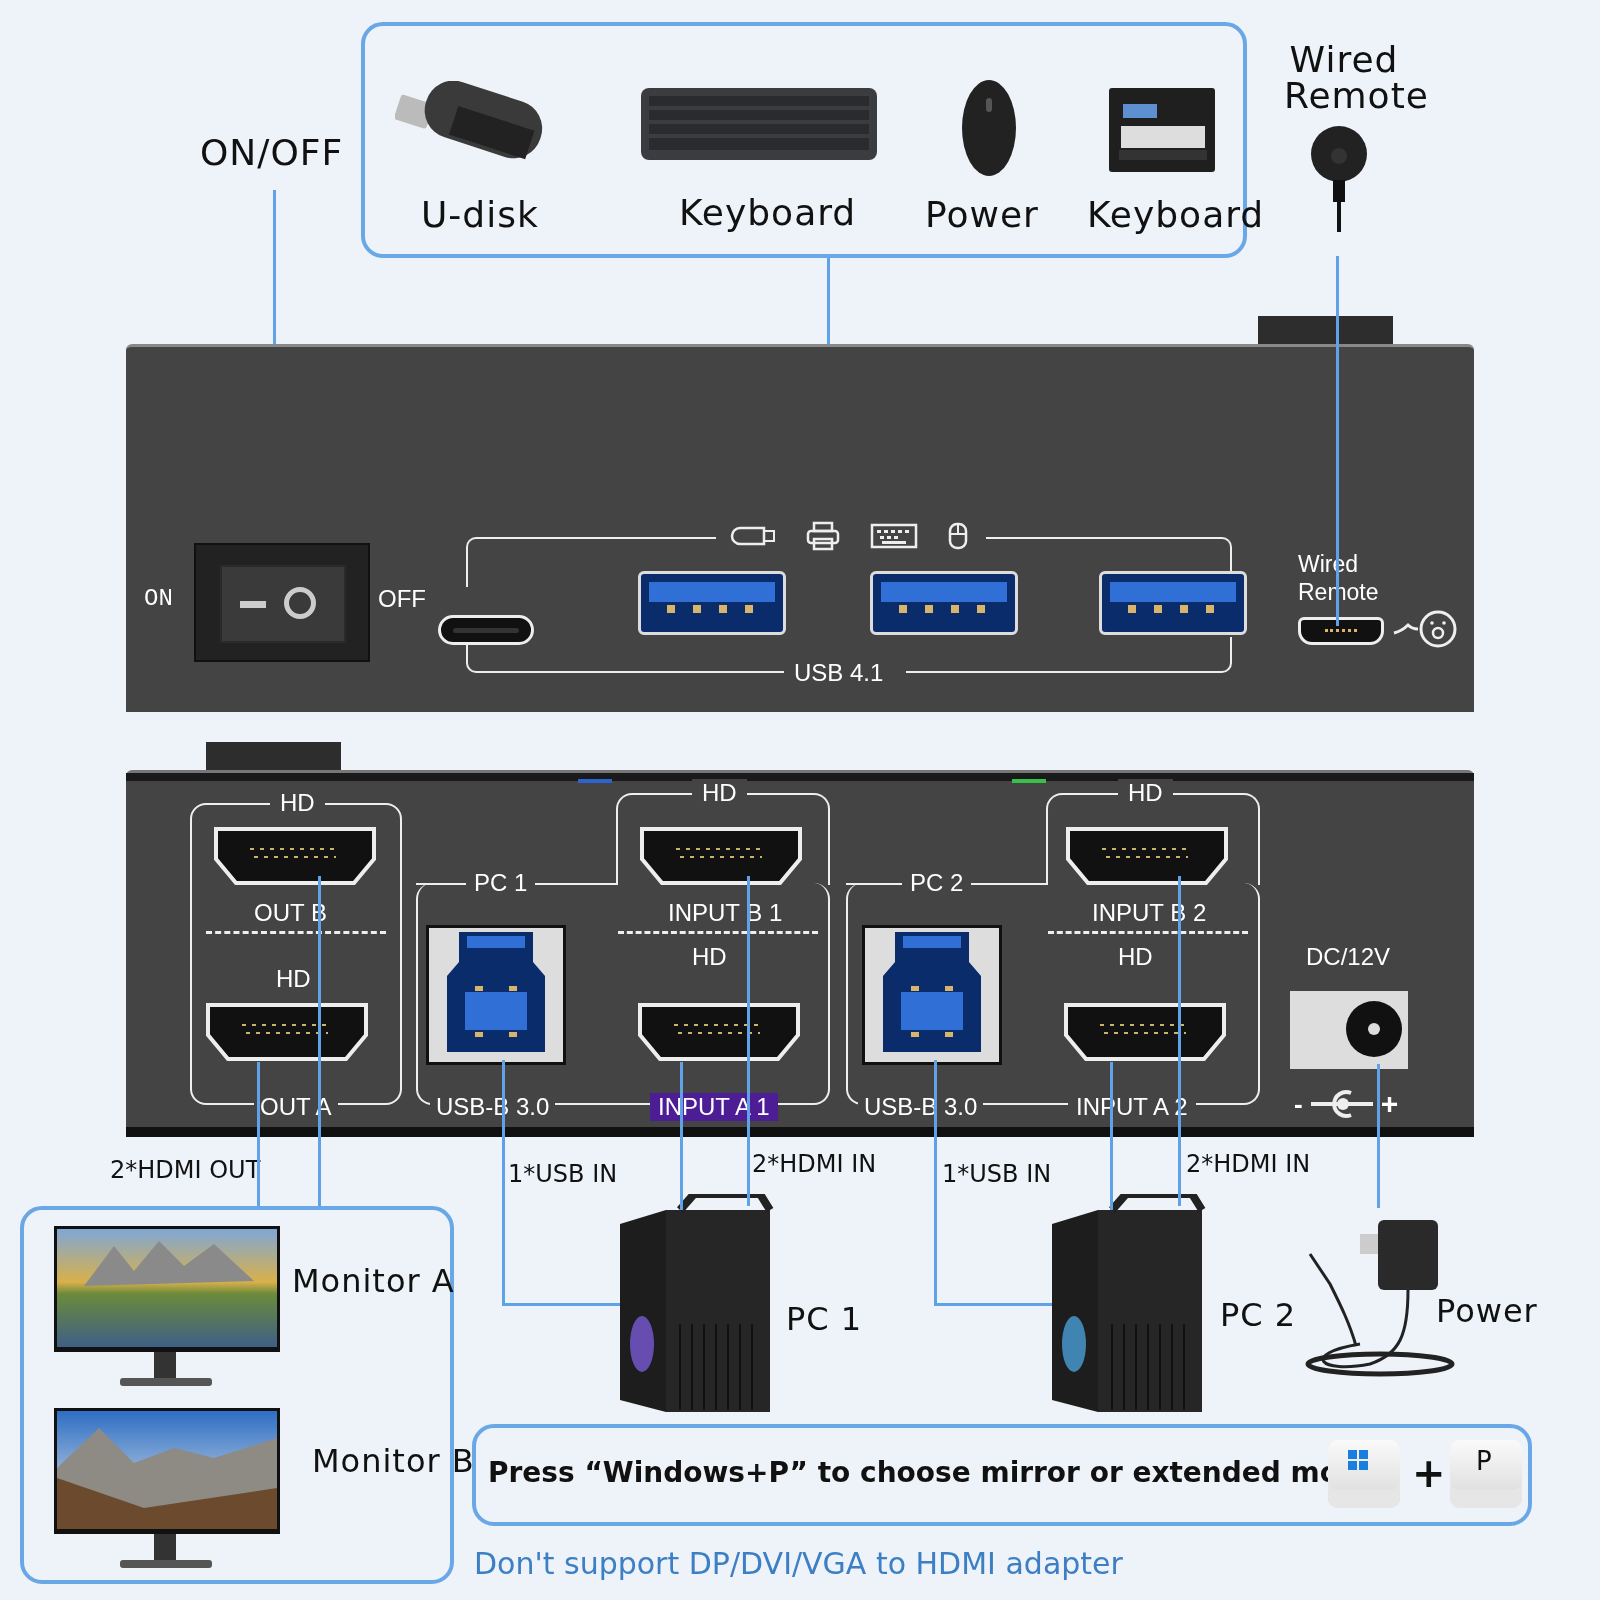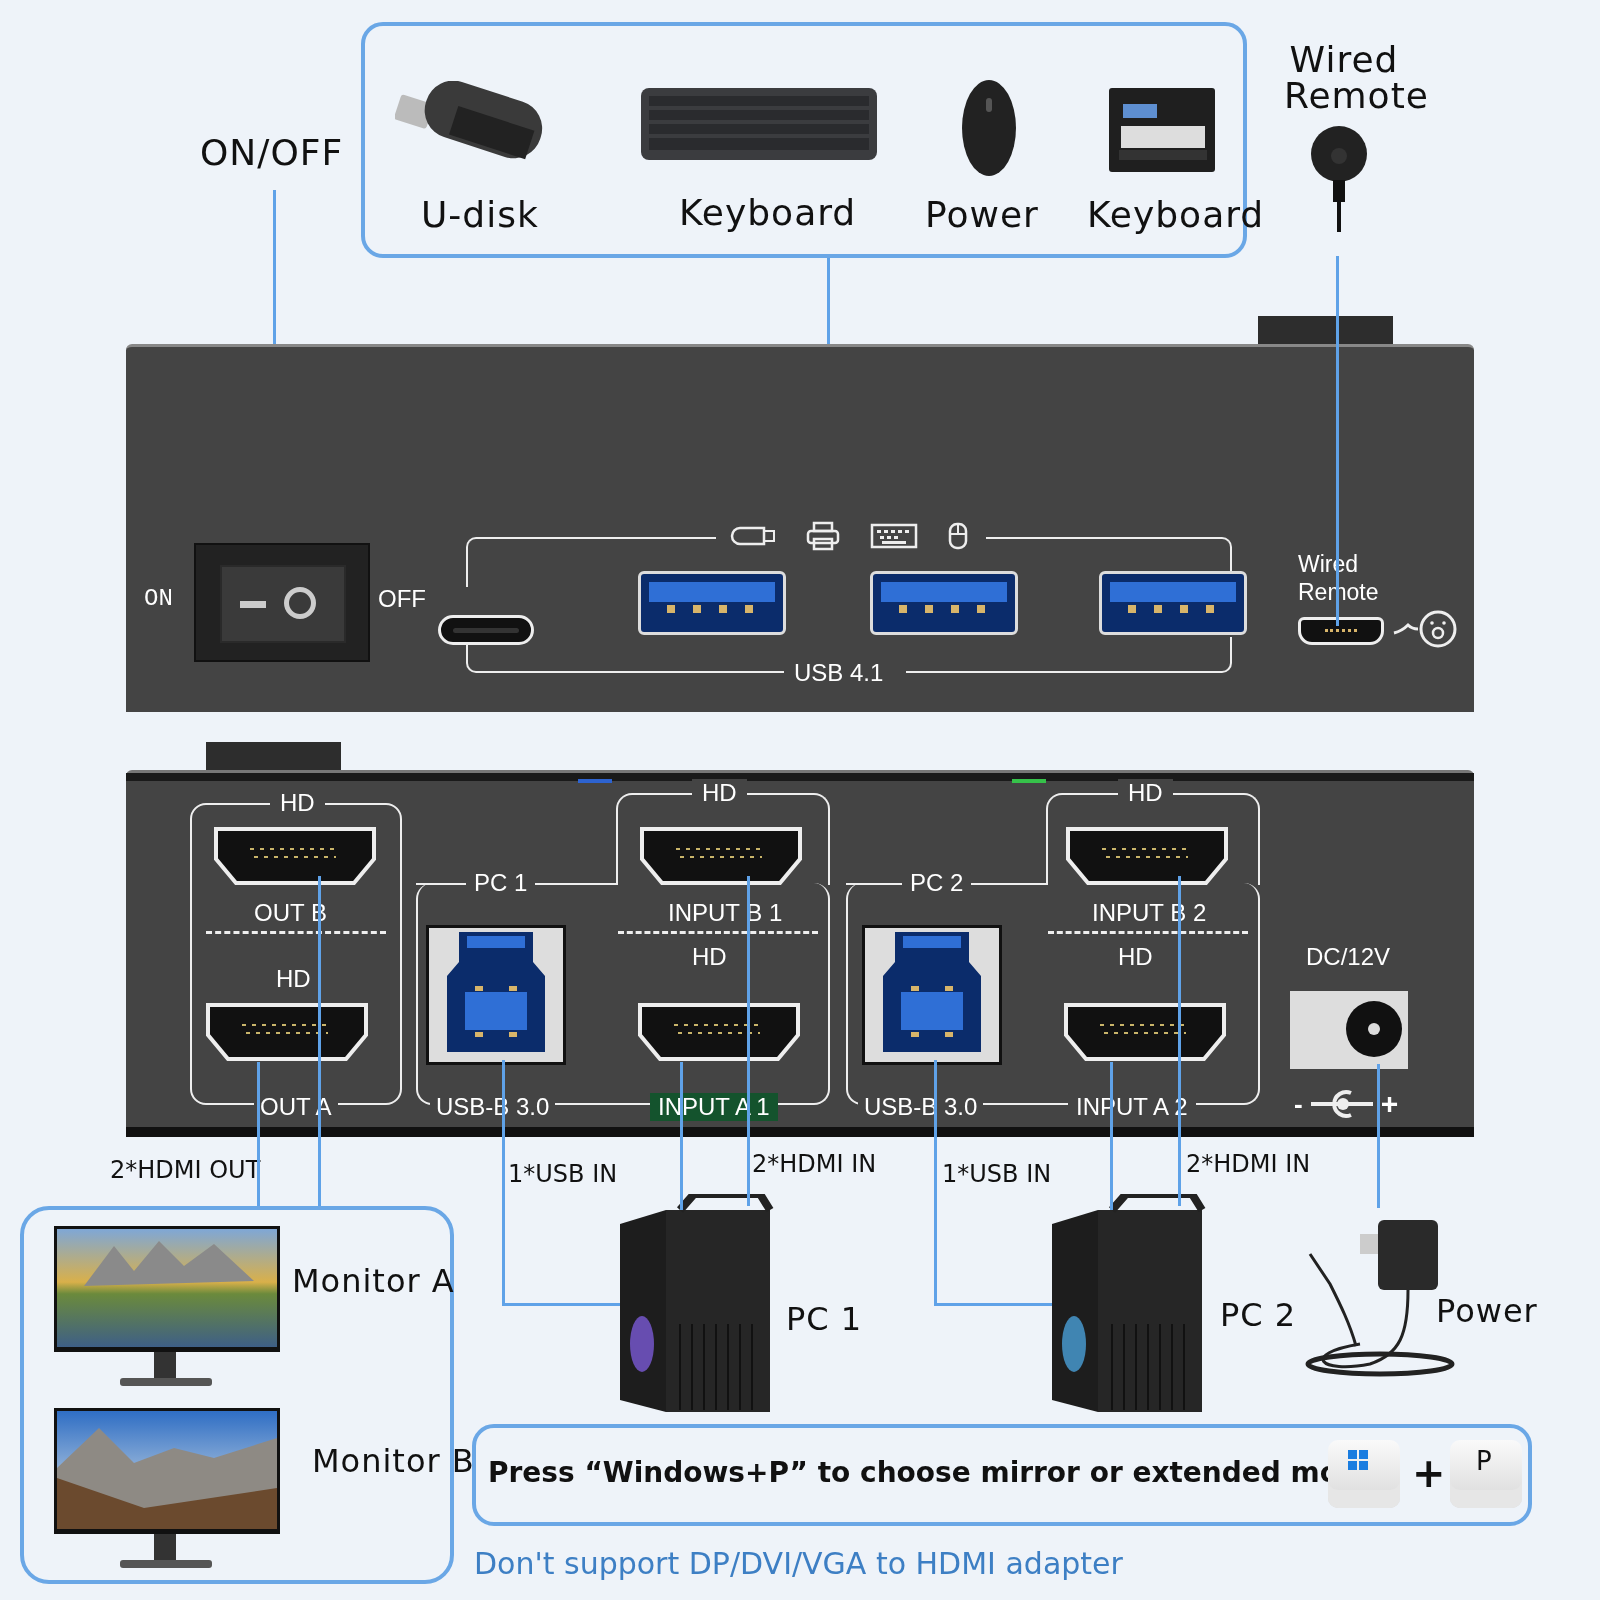--- a/index.html
+++ b/index.html
@@ -221,21 +221,21 @@
         </g>
       </svg>
   </div>
   <div class="lbl w small" style="left:566px;top:170px;">HD</div>
   <svg class="hdmi" style="left:508px;top:228px;" viewBox="0 0 170 64">
       <path d="M6 4 H164 V34 L144 58 H26 L6 34 Z" fill="#111" stroke="#eee" stroke-width="4"></path>
       <line x1="40" y1="24" x2="130" y2="24" stroke="#c9b46a" stroke-width="2" stroke-dasharray="4 6"></line>
       <line x1="44" y1="32" x2="126" y2="32" stroke="#c9b46a" stroke-width="2" stroke-dasharray="4 6"></line>
     </svg>
   <div class="lbl w small" style="left:304px;top:320px;background:#444;padding:0 6px;">USB-B 3.0</div>
-  <div class="lbl w small" style="left:524px;top:320px;background:#14532d;padding:0 8px;">INPUT A 1</div>
+  <div class="lbl w small" style="left:524px;top:320px;background:#4c1d95;padding:0 8px;">INPUT A 1</div>
 
   <div class="wb" style="left:720px;top:110px;width:414px;height:222px;border-radius:16px;border-top:none;"></div>
   <div class="wb" style="left:720px;top:110px;width:200px;height:4px;border-width:2.5px 0 0 0;"></div>
   <div class="wb" style="left:920px;top:20px;width:214px;height:92px;border-bottom:none;border-radius:16px 16px 0 0;"></div>
   <div class="lbl w small" style="left:776px;top:96px;background:#444;padding:0 8px;">PC 2</div>
   <div class="lbl w small" style="left:992px;top:6px;background:#444;padding:0 10px;">HD</div>
   <svg class="hdmi" style="left:936px;top:52px;" viewBox="0 0 170 64">
       <path d="M6 4 H164 V34 L144 58 H26 L6 34 Z" fill="#111" stroke="#eee" stroke-width="4"></path>
       <line x1="40" y1="24" x2="130" y2="24" stroke="#c9b46a" stroke-width="2" stroke-dasharray="4 6"></line>
       <line x1="44" y1="32" x2="126" y2="32" stroke="#c9b46a" stroke-width="2" stroke-dasharray="4 6"></line>
@@ -292,21 +292,21 @@
 <div class="vline" style="left:1110px;top:1062px;height:148px;z-index:5;"></div>
 <div class="vline" style="left:1178px;top:876px;height:330px;z-index:5;"></div>
 <div class="vline" style="left:1377px;top:1064px;height:144px;z-index:5;"></div>
 
 <div class="lbl small" style="left:110px;top:1156px;">2*HDMI OUT</div>
 <div class="lbl small" style="left:508px;top:1160px;">1*USB IN</div>
 <div class="lbl small" style="left:752px;top:1150px;">2*HDMI IN</div>
 <div class="lbl small" style="left:942px;top:1160px;">1*USB IN</div>
 <div class="lbl small" style="left:1186px;top:1150px;">2*HDMI IN</div>
 
-<div class="blue-box" style="left:20px;top:1206px;width:434px;height:378px;border-radius:29px;">
+<div class="blue-box" style="left:20px;top:1206px;width:434px;height:378px;">
   <svg class="abs" style="left:30px;top:16px;" width="226" height="162">
     <defs>
         <linearGradient id="skyA" x1="0" y1="0" x2="0" y2="1">
           <stop offset="0" stop-color="#7fa7d6"></stop>
           <stop offset="0.45" stop-color="#d9b04a"></stop>
           <stop offset="0.55" stop-color="#6b8a3c"></stop>
           <stop offset="1" stop-color="#3e5f86"></stop>
         </linearGradient>
       </defs>
     <rect x="0" y="0" width="226" height="126" fill="#111"></rect>

